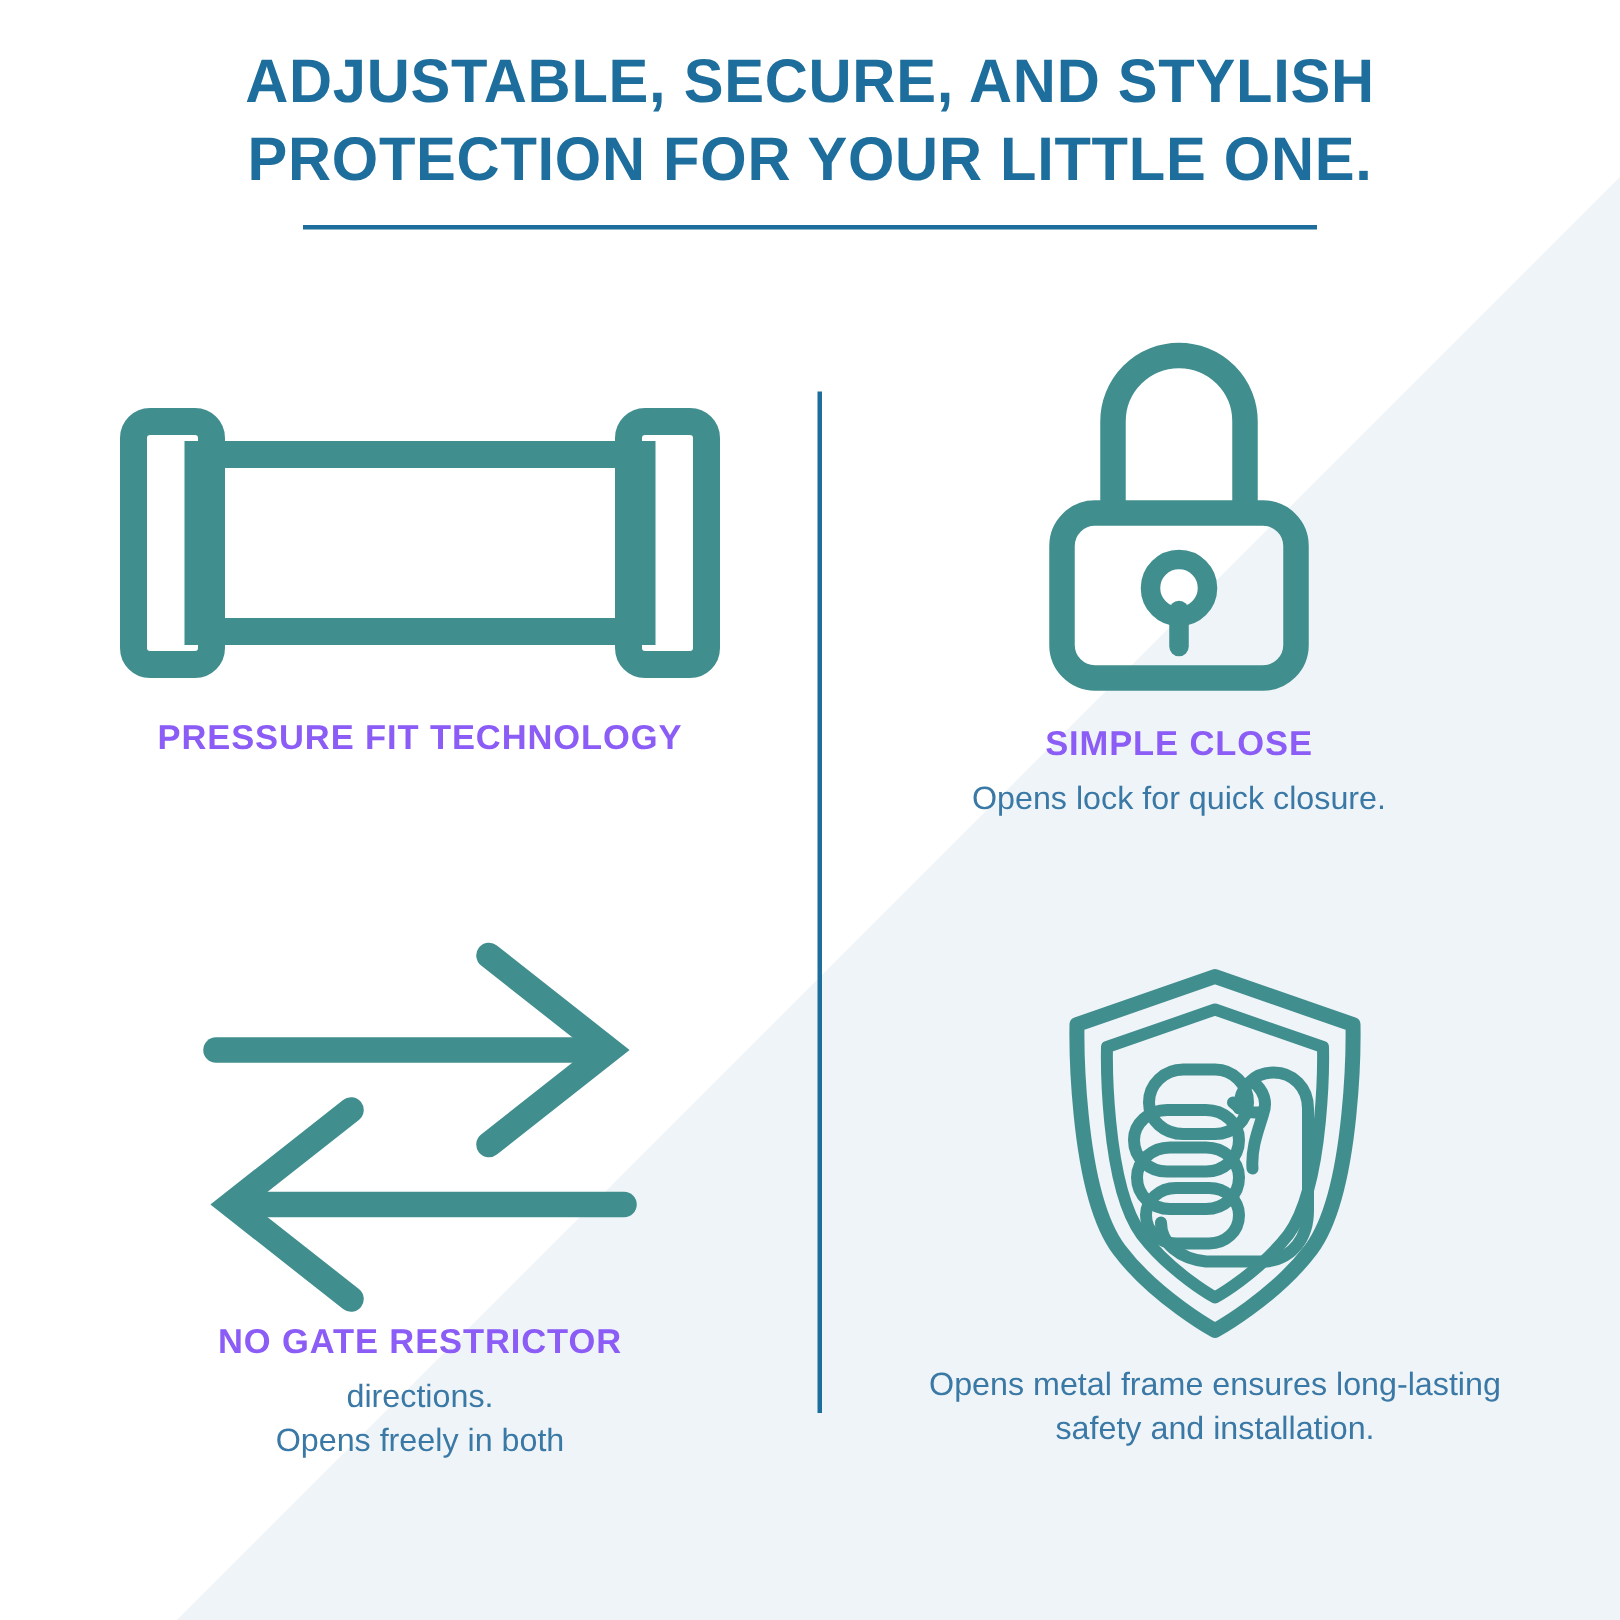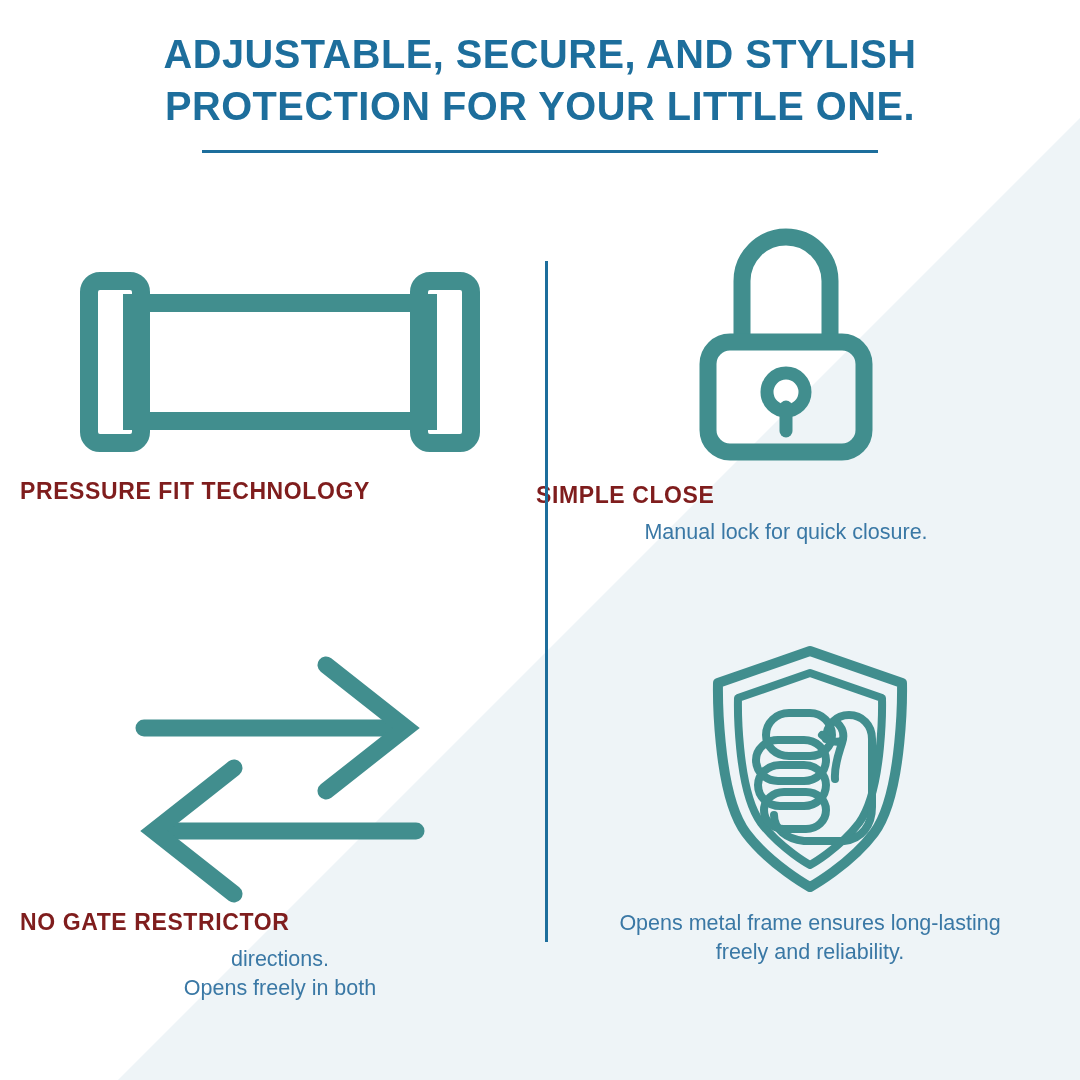--- a/index.html
+++ b/index.html
@@ -82,39 +82,40 @@
     box-sizing: border-box;
   }
   .icon-wrap {
     position: relative;
     width: 100%;
     display: flex;
     align-items: center;
     justify-content: center;
   }
   .feature-title {
+    text-align: center;
     font-size: 23px;
     font-weight: bold;
     letter-spacing: 0.6px;
-    color: #7f1d1d;
+    color: #8b5cf6;
     white-space: nowrap;
   }
   .feature-desc {
     text-align: center;
     font-size: 21.5px;
     font-weight: normal;
     color: #3a78a5;
     line-height: 29px;
     margin-top: 9px;
   }
 
   
   #cell-pressure-fit { left: 20px;  top: 262px; width: 520px; }
   #cell-simple-close { left: 536px; top: 205px; width: 500px; }
-  #cell-no-restrictor{ left: 20px;  top: 640px; width: 520px; }
+  #cell-no-restrictor{ left: 20px;  top: 612px; width: 520px; }
   #cell-durable-build{ left: 560px; top: 637px; width: 500px; }
 
   #cell-pressure-fit .icon-wrap { height: 200px; }
   #cell-simple-close .icon-wrap { height: 258px; }
   #cell-no-restrictor .icon-wrap { height: 250px; }
   #cell-durable-build .icon-wrap { height: 263px; }
 
   #cell-pressure-fit .feature-title { margin-top: 16px; }
   #cell-simple-close .feature-title { margin-top: 19px; }
   #cell-no-restrictor .feature-title { margin-top: 19px; }
@@ -161,21 +162,21 @@
 
           <rect x="22" y="133" width="156" height="110" rx="22" ry="22" fill="none" stroke="#418e8e" stroke-width="17"></rect>
 
           <circle cx="100" cy="183" r="19" fill="none" stroke="#418e8e" stroke-width="13"></circle>
 
           <path d="M100 198 L100 222" fill="none" stroke="#418e8e" stroke-width="13" stroke-linecap="round"></path>
         </svg>
       </div>
       <div class="feature-title">SIMPLE CLOSE</div>
       <div class="feature-desc">
-        <div>Manual lock for quick closure.</div>
+        <div>Opens lock for quick closure.</div>
       </div>
     </div>
 
     <div class="cell" id="cell-no-restrictor">
       <div class="icon-wrap">
         <svg width="300" height="220" viewBox="0 0 300 220">
 
           <path d="M14 73 L272 73" fill="none" stroke="#418e8e" stroke-width="17" stroke-linecap="round"></path>
           <path d="M196 10 L276 73 L196 136" fill="none" stroke="#418e8e" stroke-width="17" stroke-linecap="round" stroke-linejoin="miter"></path>
 
@@ -229,18 +230,18 @@
                    C122 178 113 186 102 186 L80 186
                    C69 186 60 178 60 167 Z" fill="none" stroke="#418e8e" stroke-width="8" stroke-linejoin="round"></path>
 
           <path d="M131 78 C139 84 141 92 138 100
                    C135 110 130 122 131 136" fill="none" stroke="#418e8e" stroke-width="8" stroke-linecap="round"></path>
           <path d="M118 92 C124 98 130 100 138 98" fill="none" stroke="#418e8e" stroke-width="8" stroke-linecap="round"></path>
         </svg>
       </div>
       <div class="feature-desc">
         <div>Opens metal frame ensures long-lasting</div>
-        <div>freely and reliability.</div>
+        <div>safety and installation.</div>
       </div>
     </div>
 
   </div>
 </div>
 
 </body></html>

